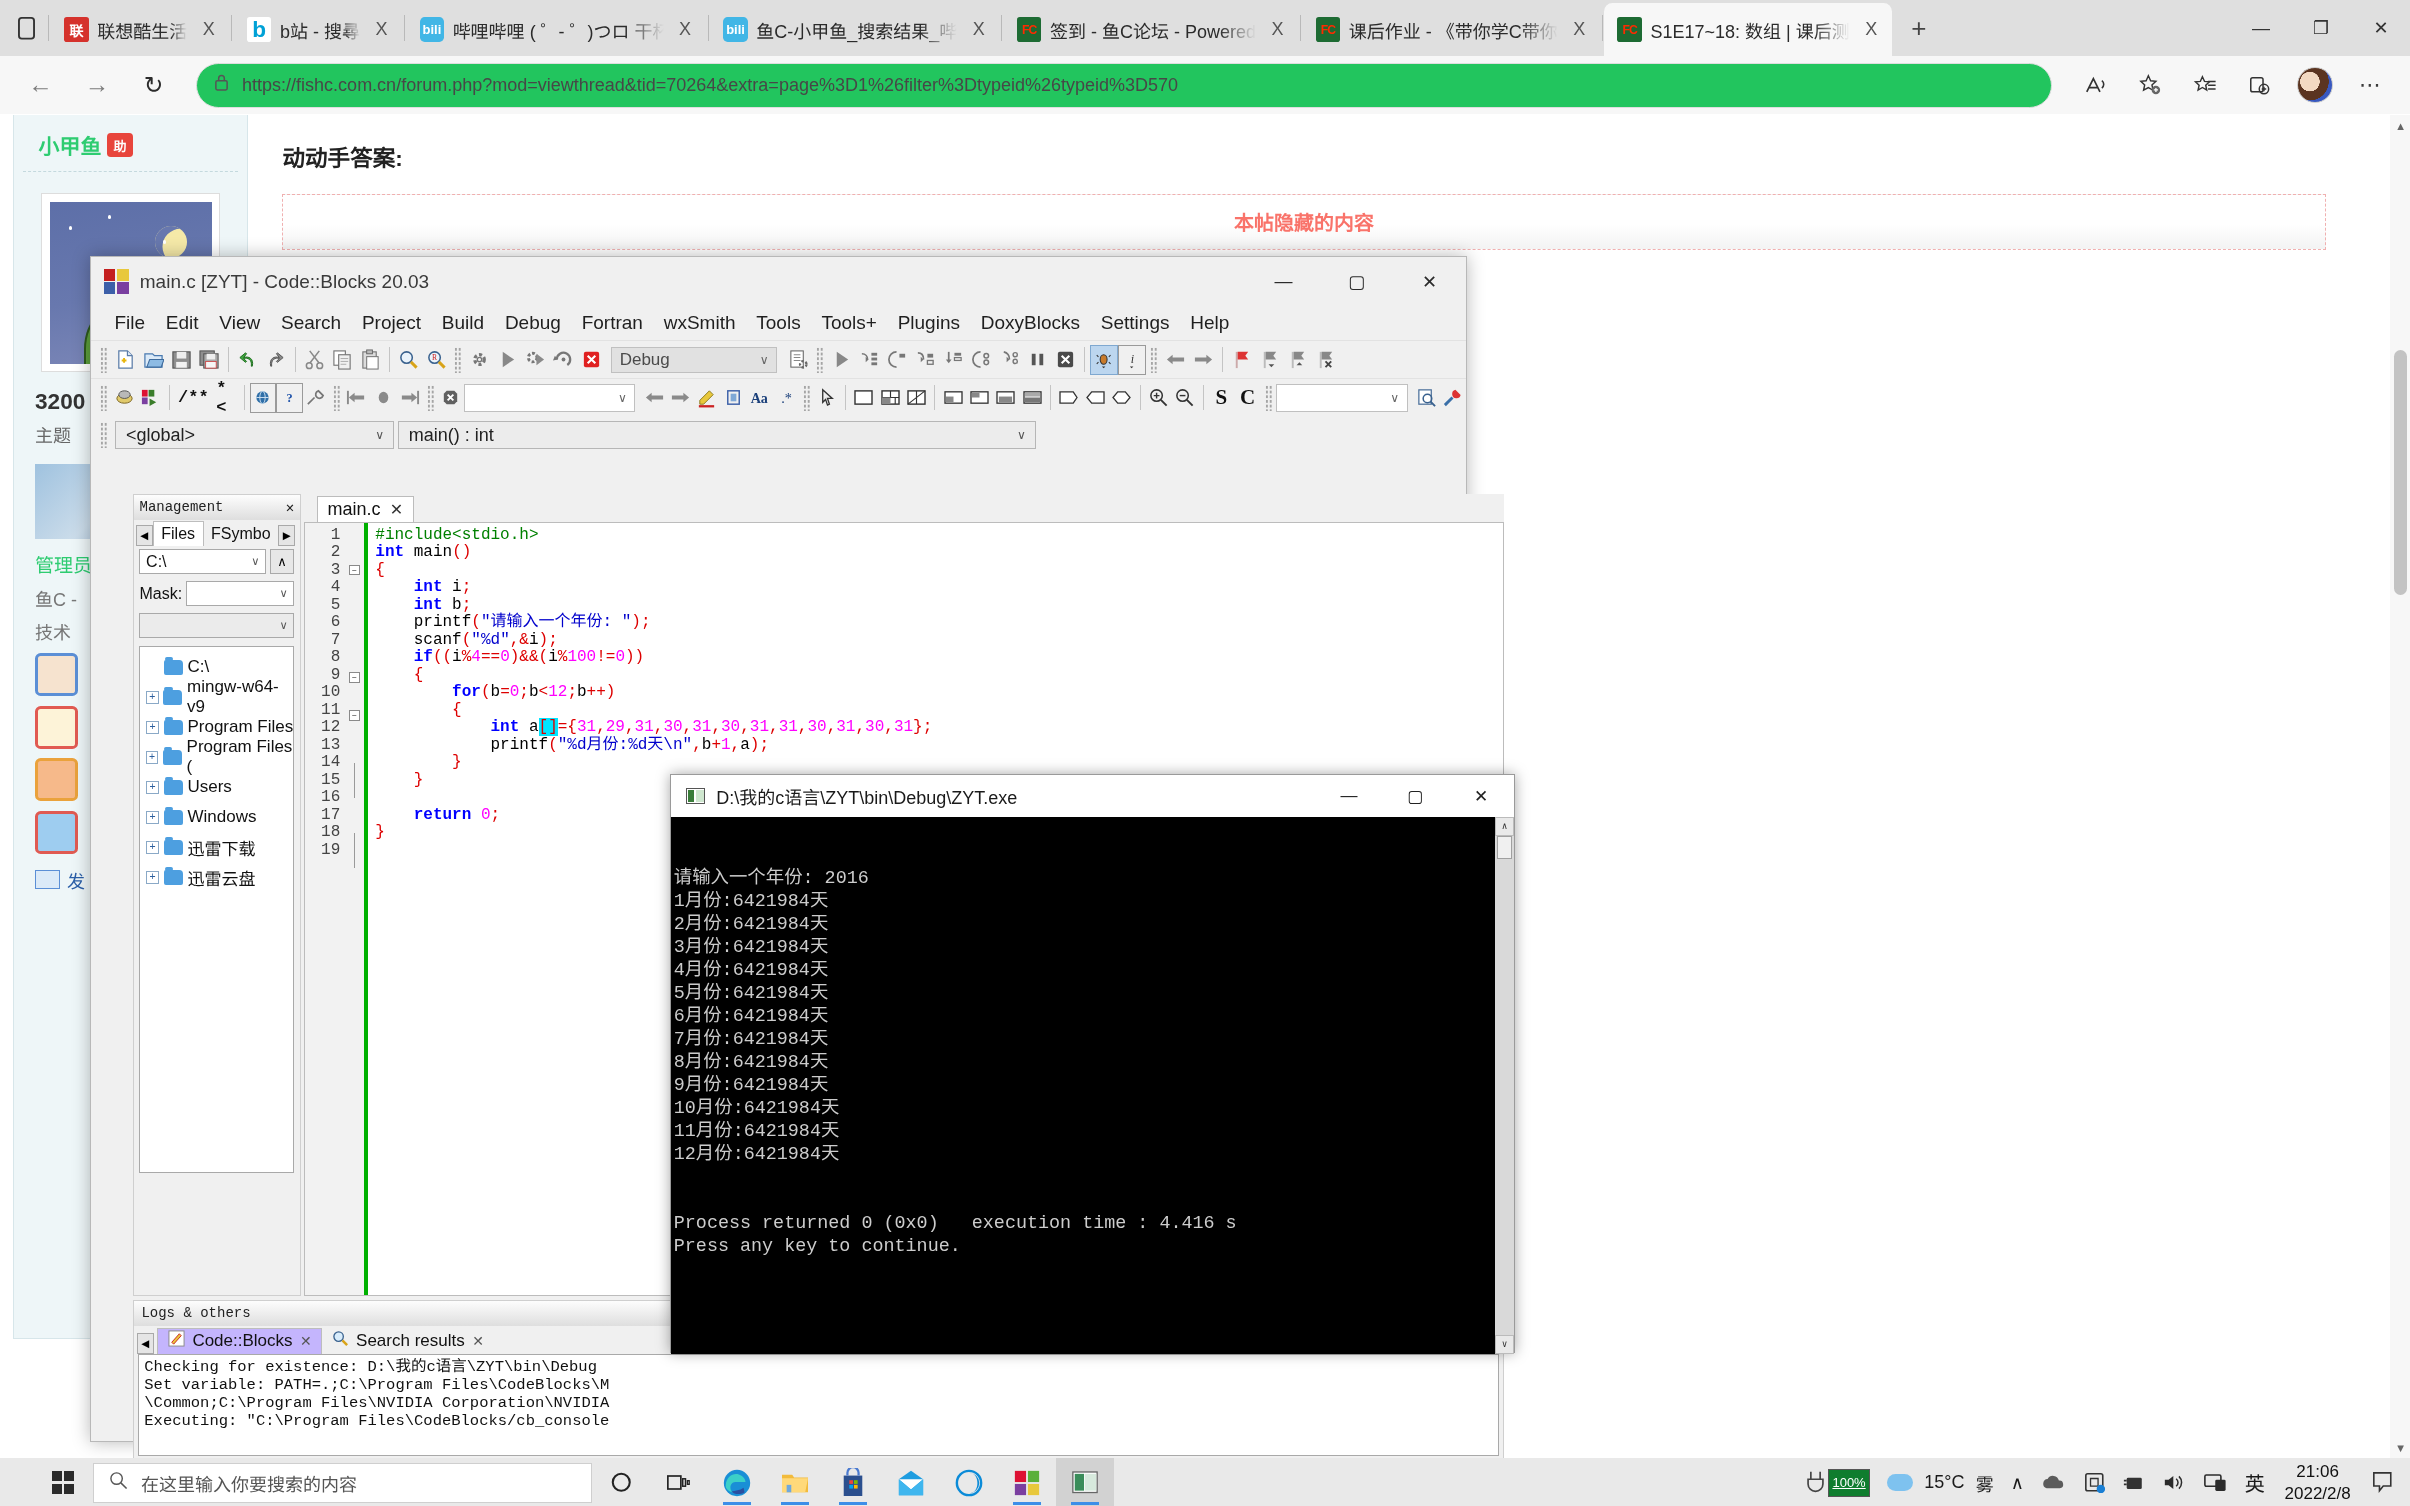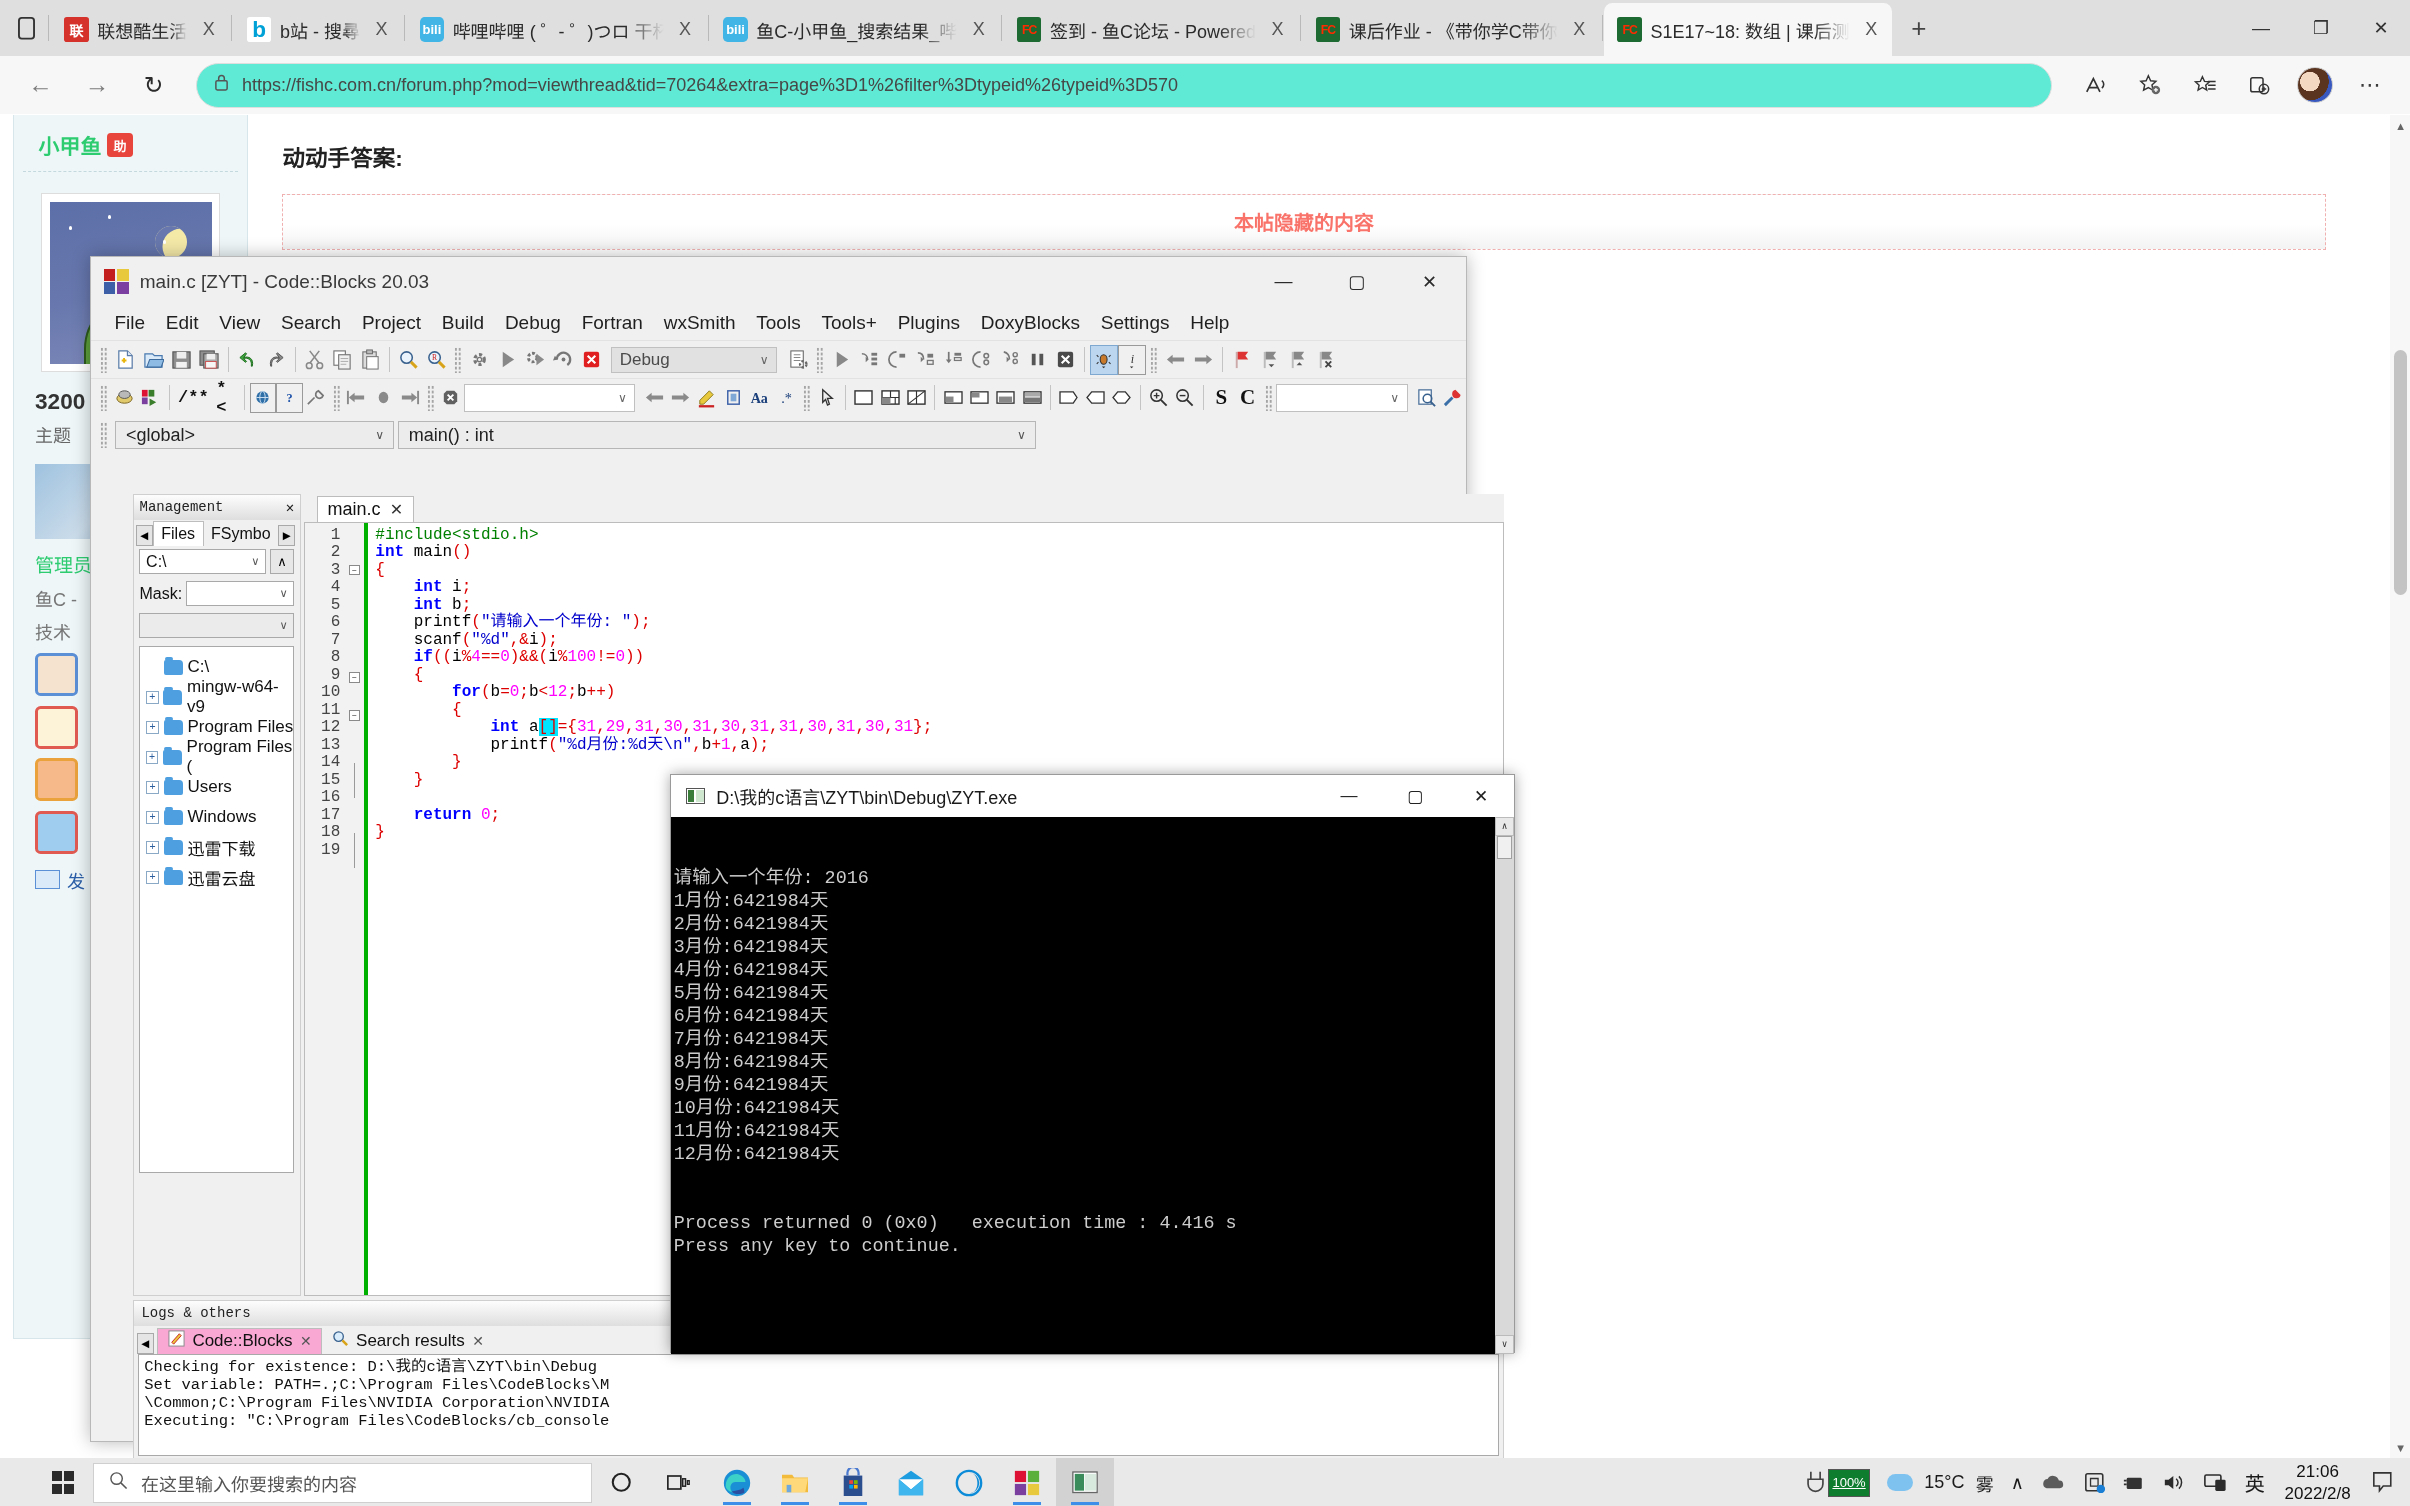--- a/index.html
+++ b/index.html
@@ -48,21 +48,21 @@
   .winctl { position:absolute; right:0; top:0; height:56px; display:flex; align-items:center; }
   .winctl div { width:60px; height:56px; display:flex; align-items:center; justify-content:center;
       font-size:18px; color:#333; }
 
   .navbar { position:absolute; left:0; top:56px; width:2411px; height:58px; background:#f7f7f7;
      display:flex; align-items:center; padding:0 15px; gap:5.6px; }
   .navbtn { width:51px; height:47px; display:flex; align-items:center; justify-content:center;
      font-size:24.5px; color:#7c7c7c; border-radius:5.6px; }
   .navbtn.reload { color:#2c2c2c; font-size:23.5px; }
   .omnibox { flex:1 1 auto; height:45px; margin-left:11.3px; margin-right:11.3px;
-     background:#5eead4; border-radius:22.6px; display:flex; align-items:center;
+     background:#22c55e; border-radius:22.6px; display:flex; align-items:center;
      padding:0 17px; gap:13px; border:0.9px solid #dedede; }
   .omnibox .lockicon { font-size:17px; color:#5a5a5a; }
   .omnibox .url { font-size:18px; color:#474747; white-space:nowrap; overflow:hidden; }
   .navicons { display:flex; align-items:center; gap:1.9px; }
   .navicons .ni { width:53px; height:47px; display:flex; align-items:center; justify-content:center;
      font-size:21.7px; color:#3b3b3b; border-radius:5.6px;}
   .avatar-circle { width:36px;height:36px;border-radius:50%;
       background:radial-gradient(circle at 35% 40%, #f3d9c2 0 32%, #5b3420 33% 62%, #3858c0 63% 100%);
       border:0.9px solid #ccc; }
 
@@ -196,21 +196,21 @@
   .op { color:#dd0000; }
   .hl { background:#00e5ff; }
 
   .logs { position:absolute; left:1.9px; top:806px; width:1371px; height:160px; background:#f0f0f0; border:0.9px solid #cfcfcf;}
   .logs-head { height:24.5px; display:flex; align-items:center; padding:0 7.5px;
       background:linear-gradient(to bottom,#fdfdfd,#dedede);
       font-family:"Liberation Mono","DejaVu Sans Mono",monospace; font-size:14px; color:#222;}
   .logs-head .x { margin-left:auto; font-size:14px; }
   .logs-tabs { height:28px; display:flex; align-items:flex-end; padding:0 2.8px; gap:0; }
   .ltab { height:24.5px; padding:0 9.4px; font-size:17px; color:#111; display:flex; align-items:center; gap:7.5px;}
-  .ltab.active { background:#f9a8d4; border:0.9px solid #bdbdbd; border-bottom:none; height:26px;}
+  .ltab.active { background:#c4b5fd; border:0.9px solid #bdbdbd; border-bottom:none; height:26px;}
   .ltab .x { font-size:14px; color:#555; }
   .logs-body { margin:0 3.8px; background:#fff; border:0.9px solid #a9a9a9; height:102px; overflow:hidden;
       font-family:"Liberation Mono","DejaVu Sans Mono",monospace; font-size:15.5px; line-height:18px;
       color:#111; padding:3.8px 5.6px; white-space:pre; }
 
   
   #console { position:absolute; left:670px; top:774px; width:845px; height:579px;
       background:#000; border:0.9px solid #9a9a9a; box-shadow:0 0 13px rgba(0,0,0,.35);}
   .con-title { height:42px; background:#fff; display:flex; align-items:center; padding-left:15px; gap:11.3px;}
   .con-icon { width:19px;height:16px;background:#fff;border:0.9px solid #555; position:relative; flex:0 0 19px;}

